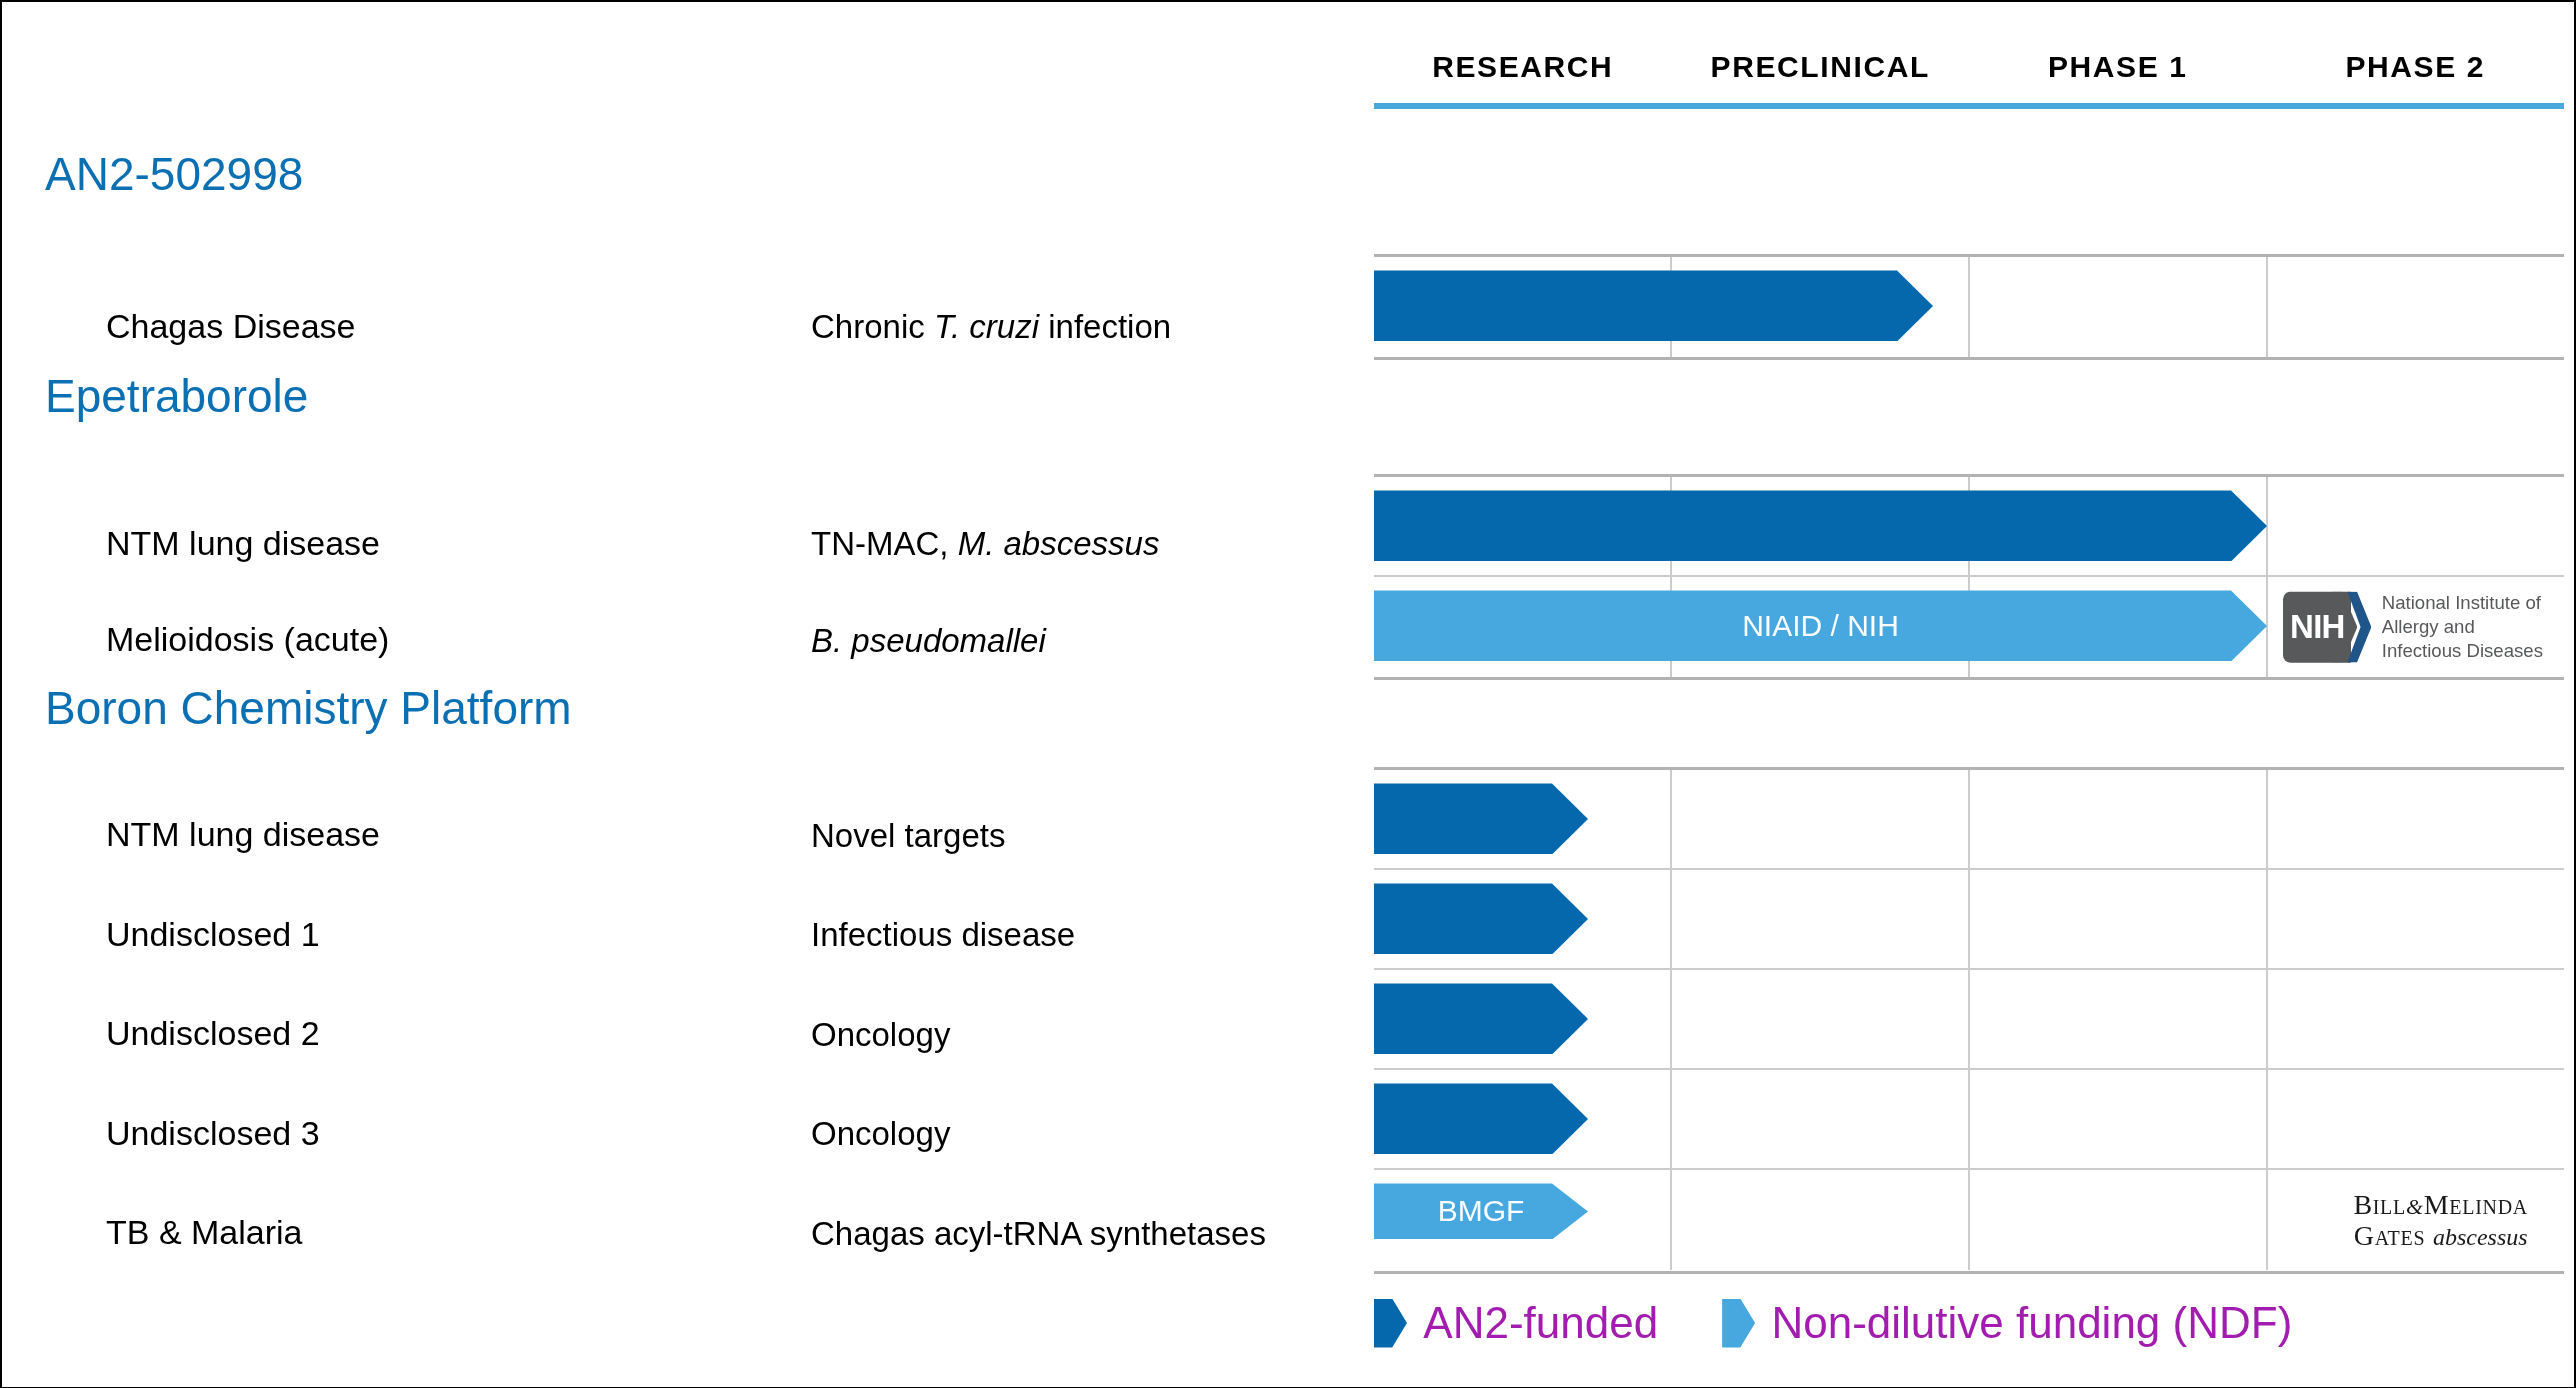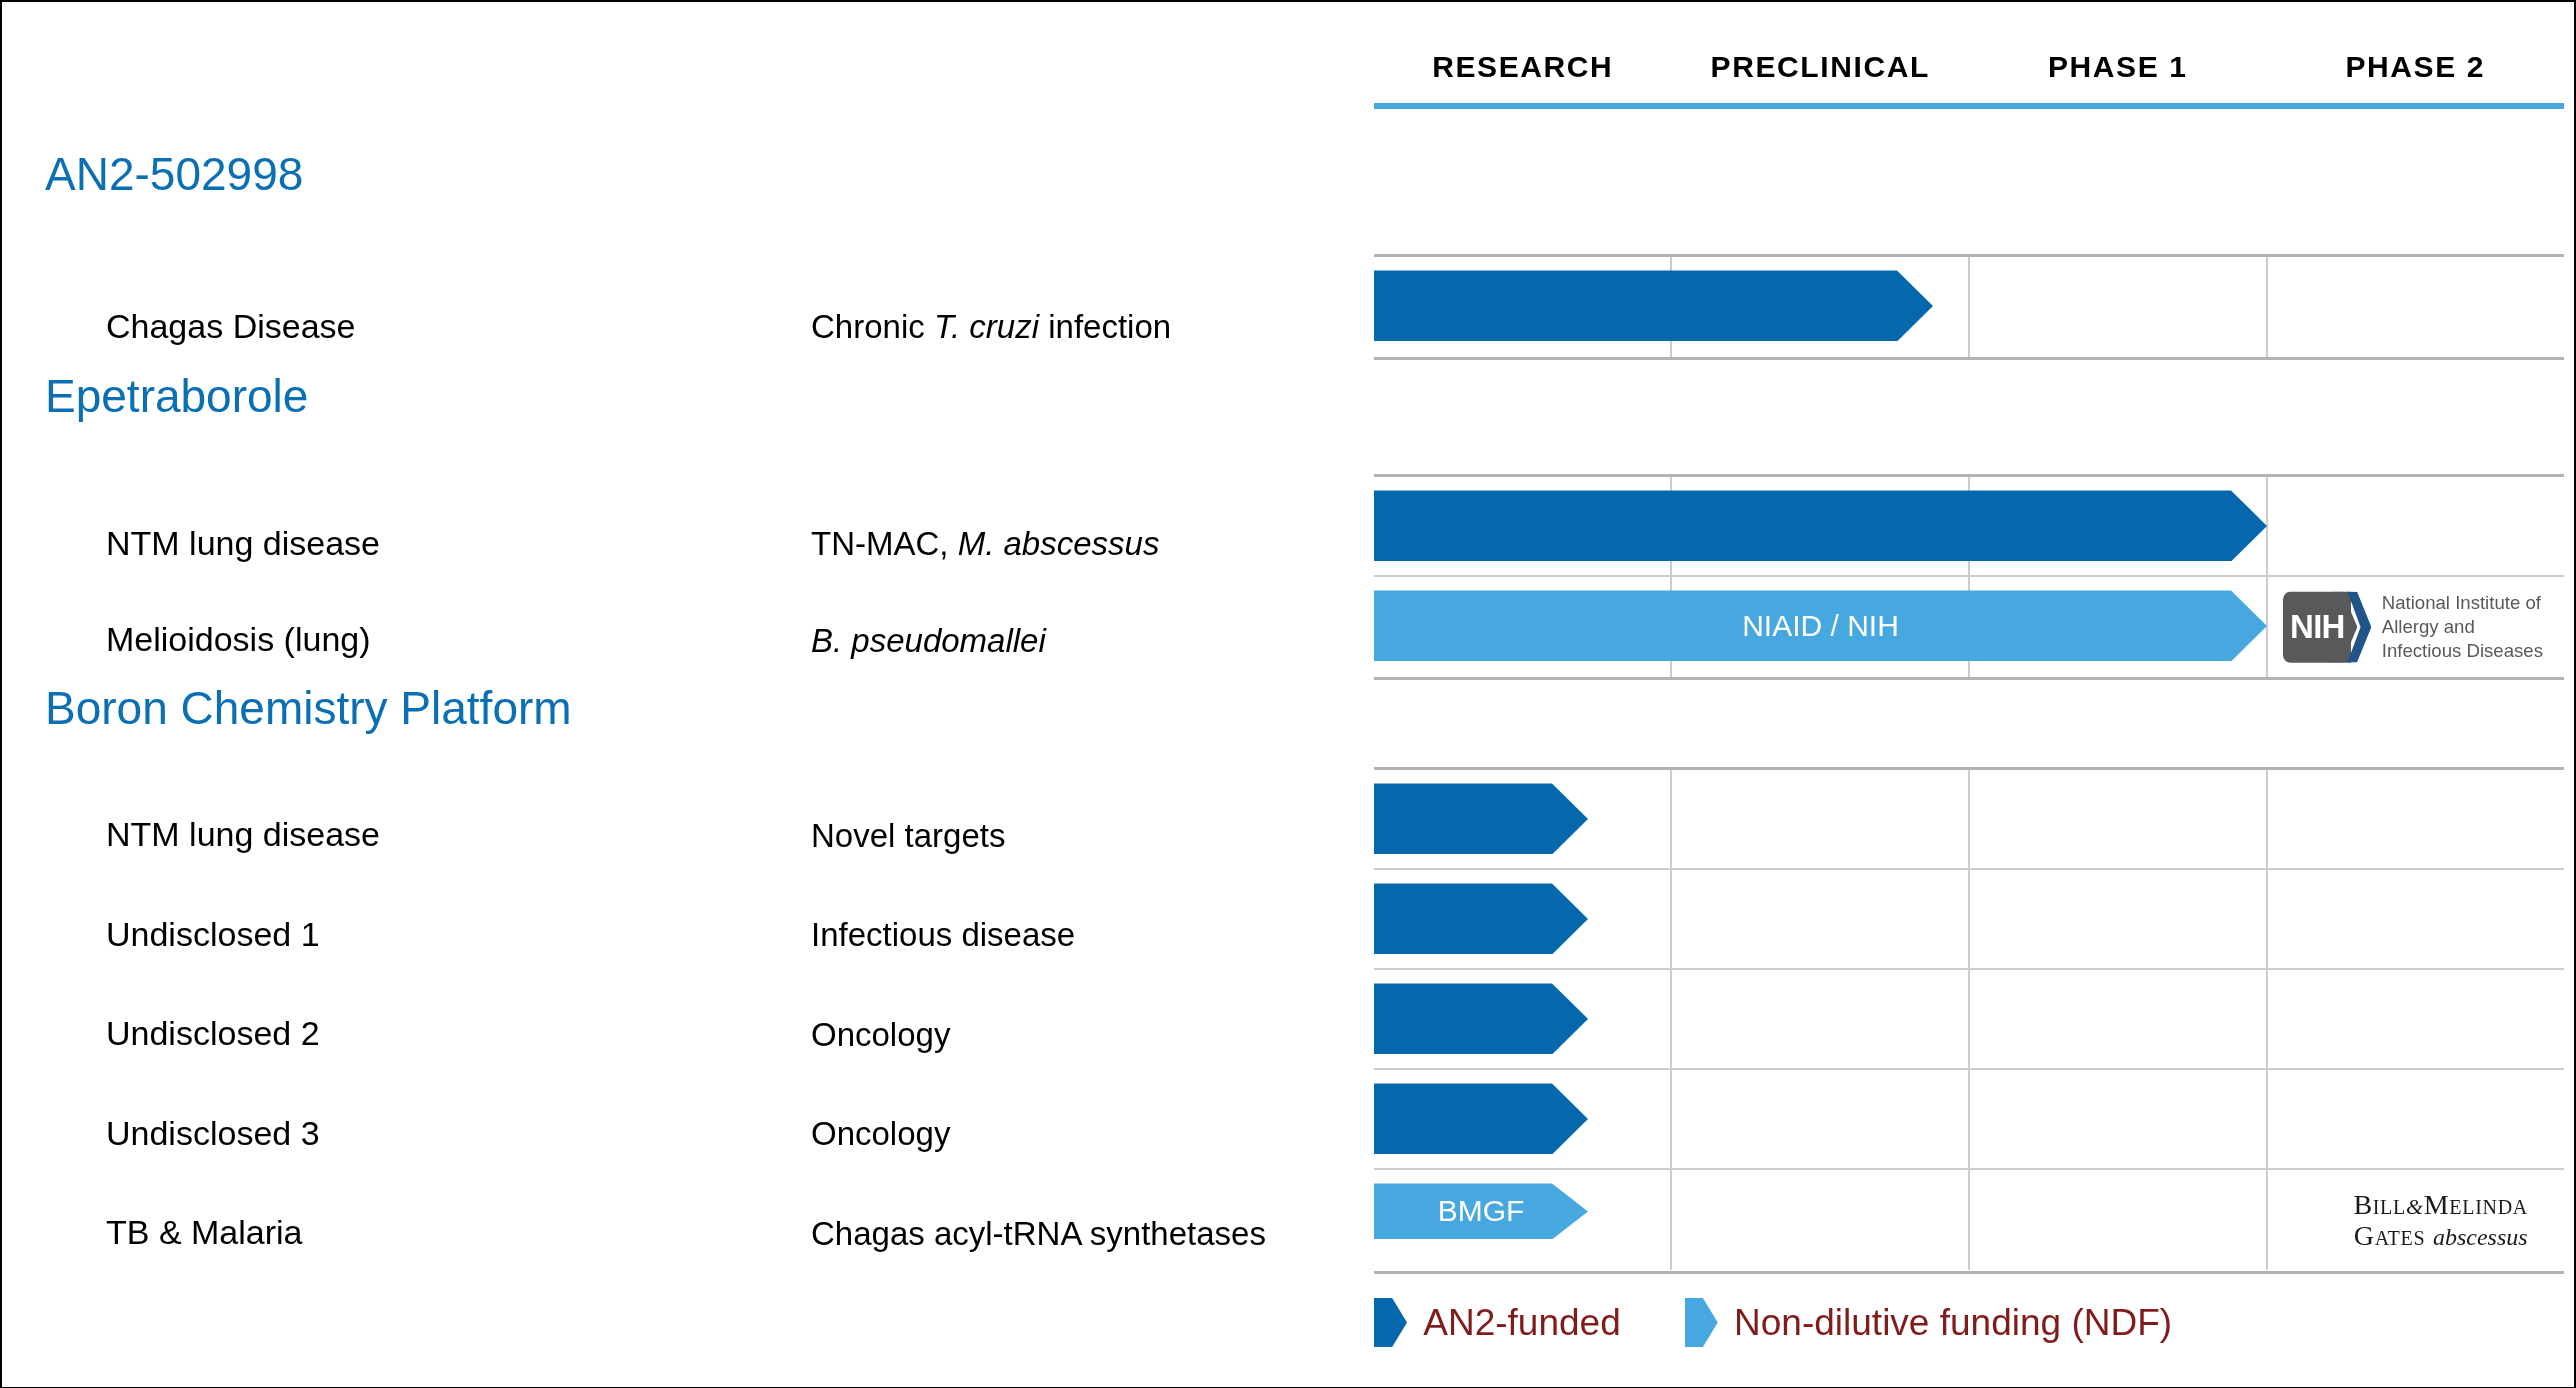--- a/index.html
+++ b/index.html
@@ -190,22 +190,22 @@
     gap: 64px;
   }
   .legend-item { display: flex; align-items: center; gap: 16.3px; }
   .legend-swatch {
     width: 33px; height: 49px;
     clip-path: polygon(0 0, 55% 0, 100% 50%, 55% 100%, 0 100%);
   }
   .legend-swatch.dark  { background: #0568AC; }
   .legend-swatch.light { background: #47A8E0; }
   .legend-label {
-    font-size: 37px;
-    color: #7f1d1d;
+    font-size: 44px;
+    color: #a21caf;
     white-space: nowrap;
   }
 </style>
 </head>
 <body>
 
 <div id="slide">
 
   <div class="phase-header">
     <div class="phase-header-cols" id="phase-header-cols">
@@ -228,21 +228,21 @@
             <div class="grid-cell"></div>
             <div class="grid-cell"></div>
             <div class="grid-cell"></div>
           </div>
           <div class="bar arrow dark" style="width: 559px; top: 13.4px; height: 71px;"></div>
         </div>
       </div>
       <div class="program-title" style="left: 43px; top: 371px;">Epetraborole</div>
       <div class="row-indication" style="left: 104px; top: 524px;">NTM lung disease</div>
       <div class="row-detail" style="left: 809px; top: 525px;"><span>TN-MAC, </span><i>M. abscessus</i></div>
-      <div class="row-indication" style="left: 104px; top: 620px;">Melioidosis (lung)</div>
+      <div class="row-indication" style="left: 104px; top: 620px;">Melioidosis (acute)</div>
       <div class="row-detail" style="left: 809px; top: 622px;"><i>B. pseudomallei</i></div>
       <div class="grid-block" style="top: 472px; height: 206px;">
         <div class="grid-row" style="height: 100px;">
           <div class="grid-lines">
             <div class="grid-cell"></div>
             <div class="grid-cell"></div>
             <div class="grid-cell"></div>
             <div class="grid-cell"></div>
           </div>
           <div class="bar arrow dark" style="width: 893px; top: 13.4px; height: 71px;"></div>

